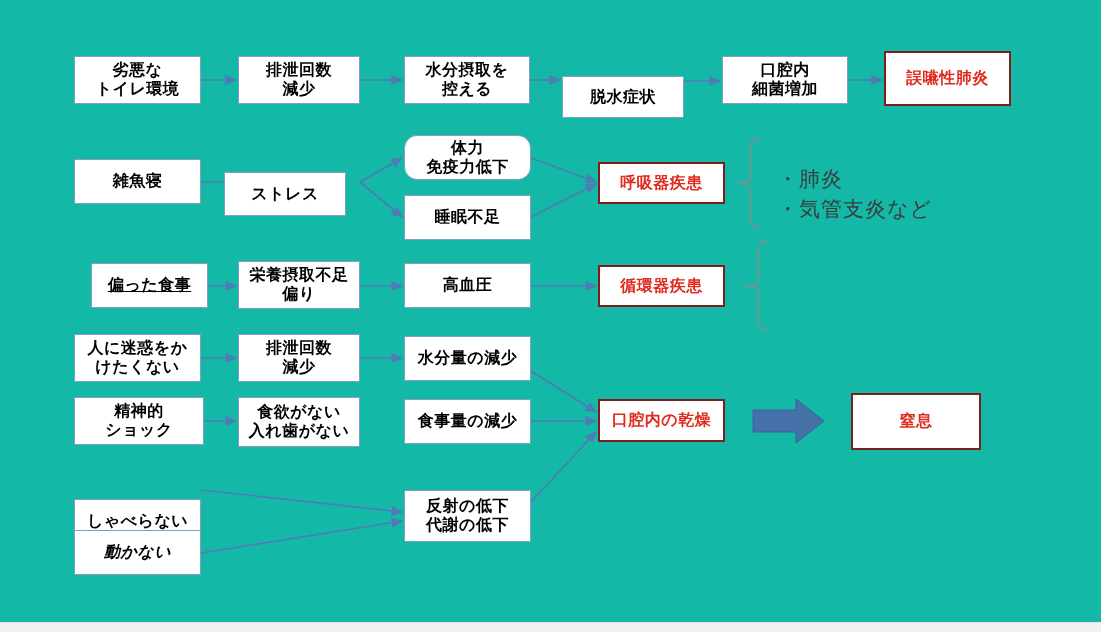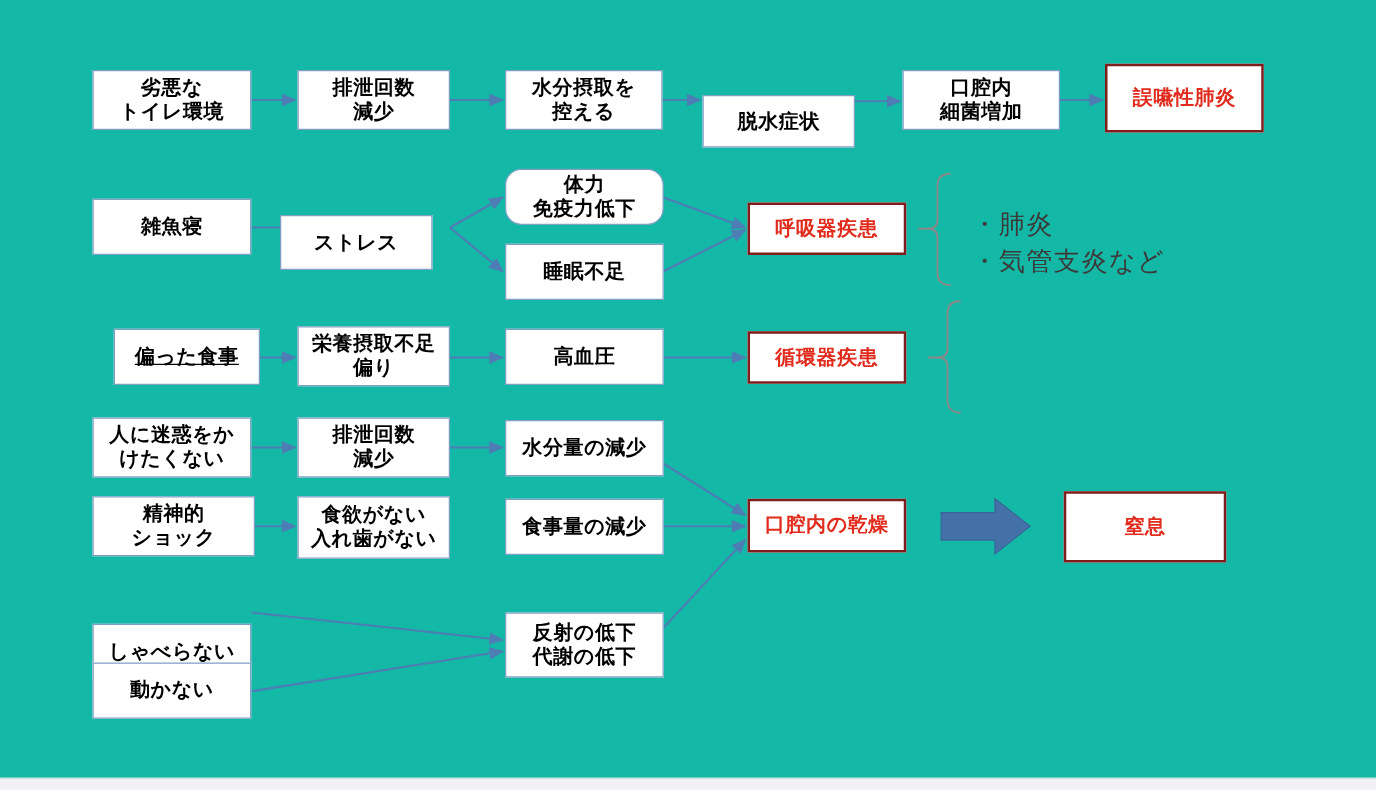--- a/index.html
+++ b/index.html
@@ -158,21 +158,21 @@
 けたくない</div>
   <div class="node blue" style="left:238px;top:334px;width:122px;height:48px;">排泄回数
 減少</div>
   <div class="node blue" style="left:404px;top:336px;width:127px;height:45px;">水分量の減少</div>
   <div class="node blue" style="left:74px;top:397px;width:130px;height:48px;">精神的
 ショック</div>
   <div class="node blue" style="left:238px;top:397px;width:122px;height:50px;">食欲がない
 入れ歯がない</div>
   <div class="node blue" style="left:404px;top:399px;width:127px;height:45px;">食事量の減少</div>
   <div class="node blue" style="left:74px;top:467px;width:127px;height:45px;margin-top:32px;">しゃべらない</div>
-  <div class="node blue" style="left:74px;top:530px;width:127px;height:45px;">動かない</div>
+  <div class="node blue" style="left:74px;top:530px;width:127px;height:45px;font-style:italic;">動かない</div>
   <div class="node blue" style="left:404px;top:490px;width:127px;height:52px;">反射の低下
 代謝の低下</div>
   <div class="node red" style="left:598px;top:399px;width:127px;height:43px;">口腔内の乾燥</div>
   <div class="node red" style="left:851px;top:393px;width:130px;height:57px;">窒息</div>
 
   <div class="bottom-bar bar-line" style="top:622px;height:1px;"></div>
   <div class="bottom-bar bar-fill" style="top:623px;height:9px;"></div>
 </div>
 
 </body></html>

